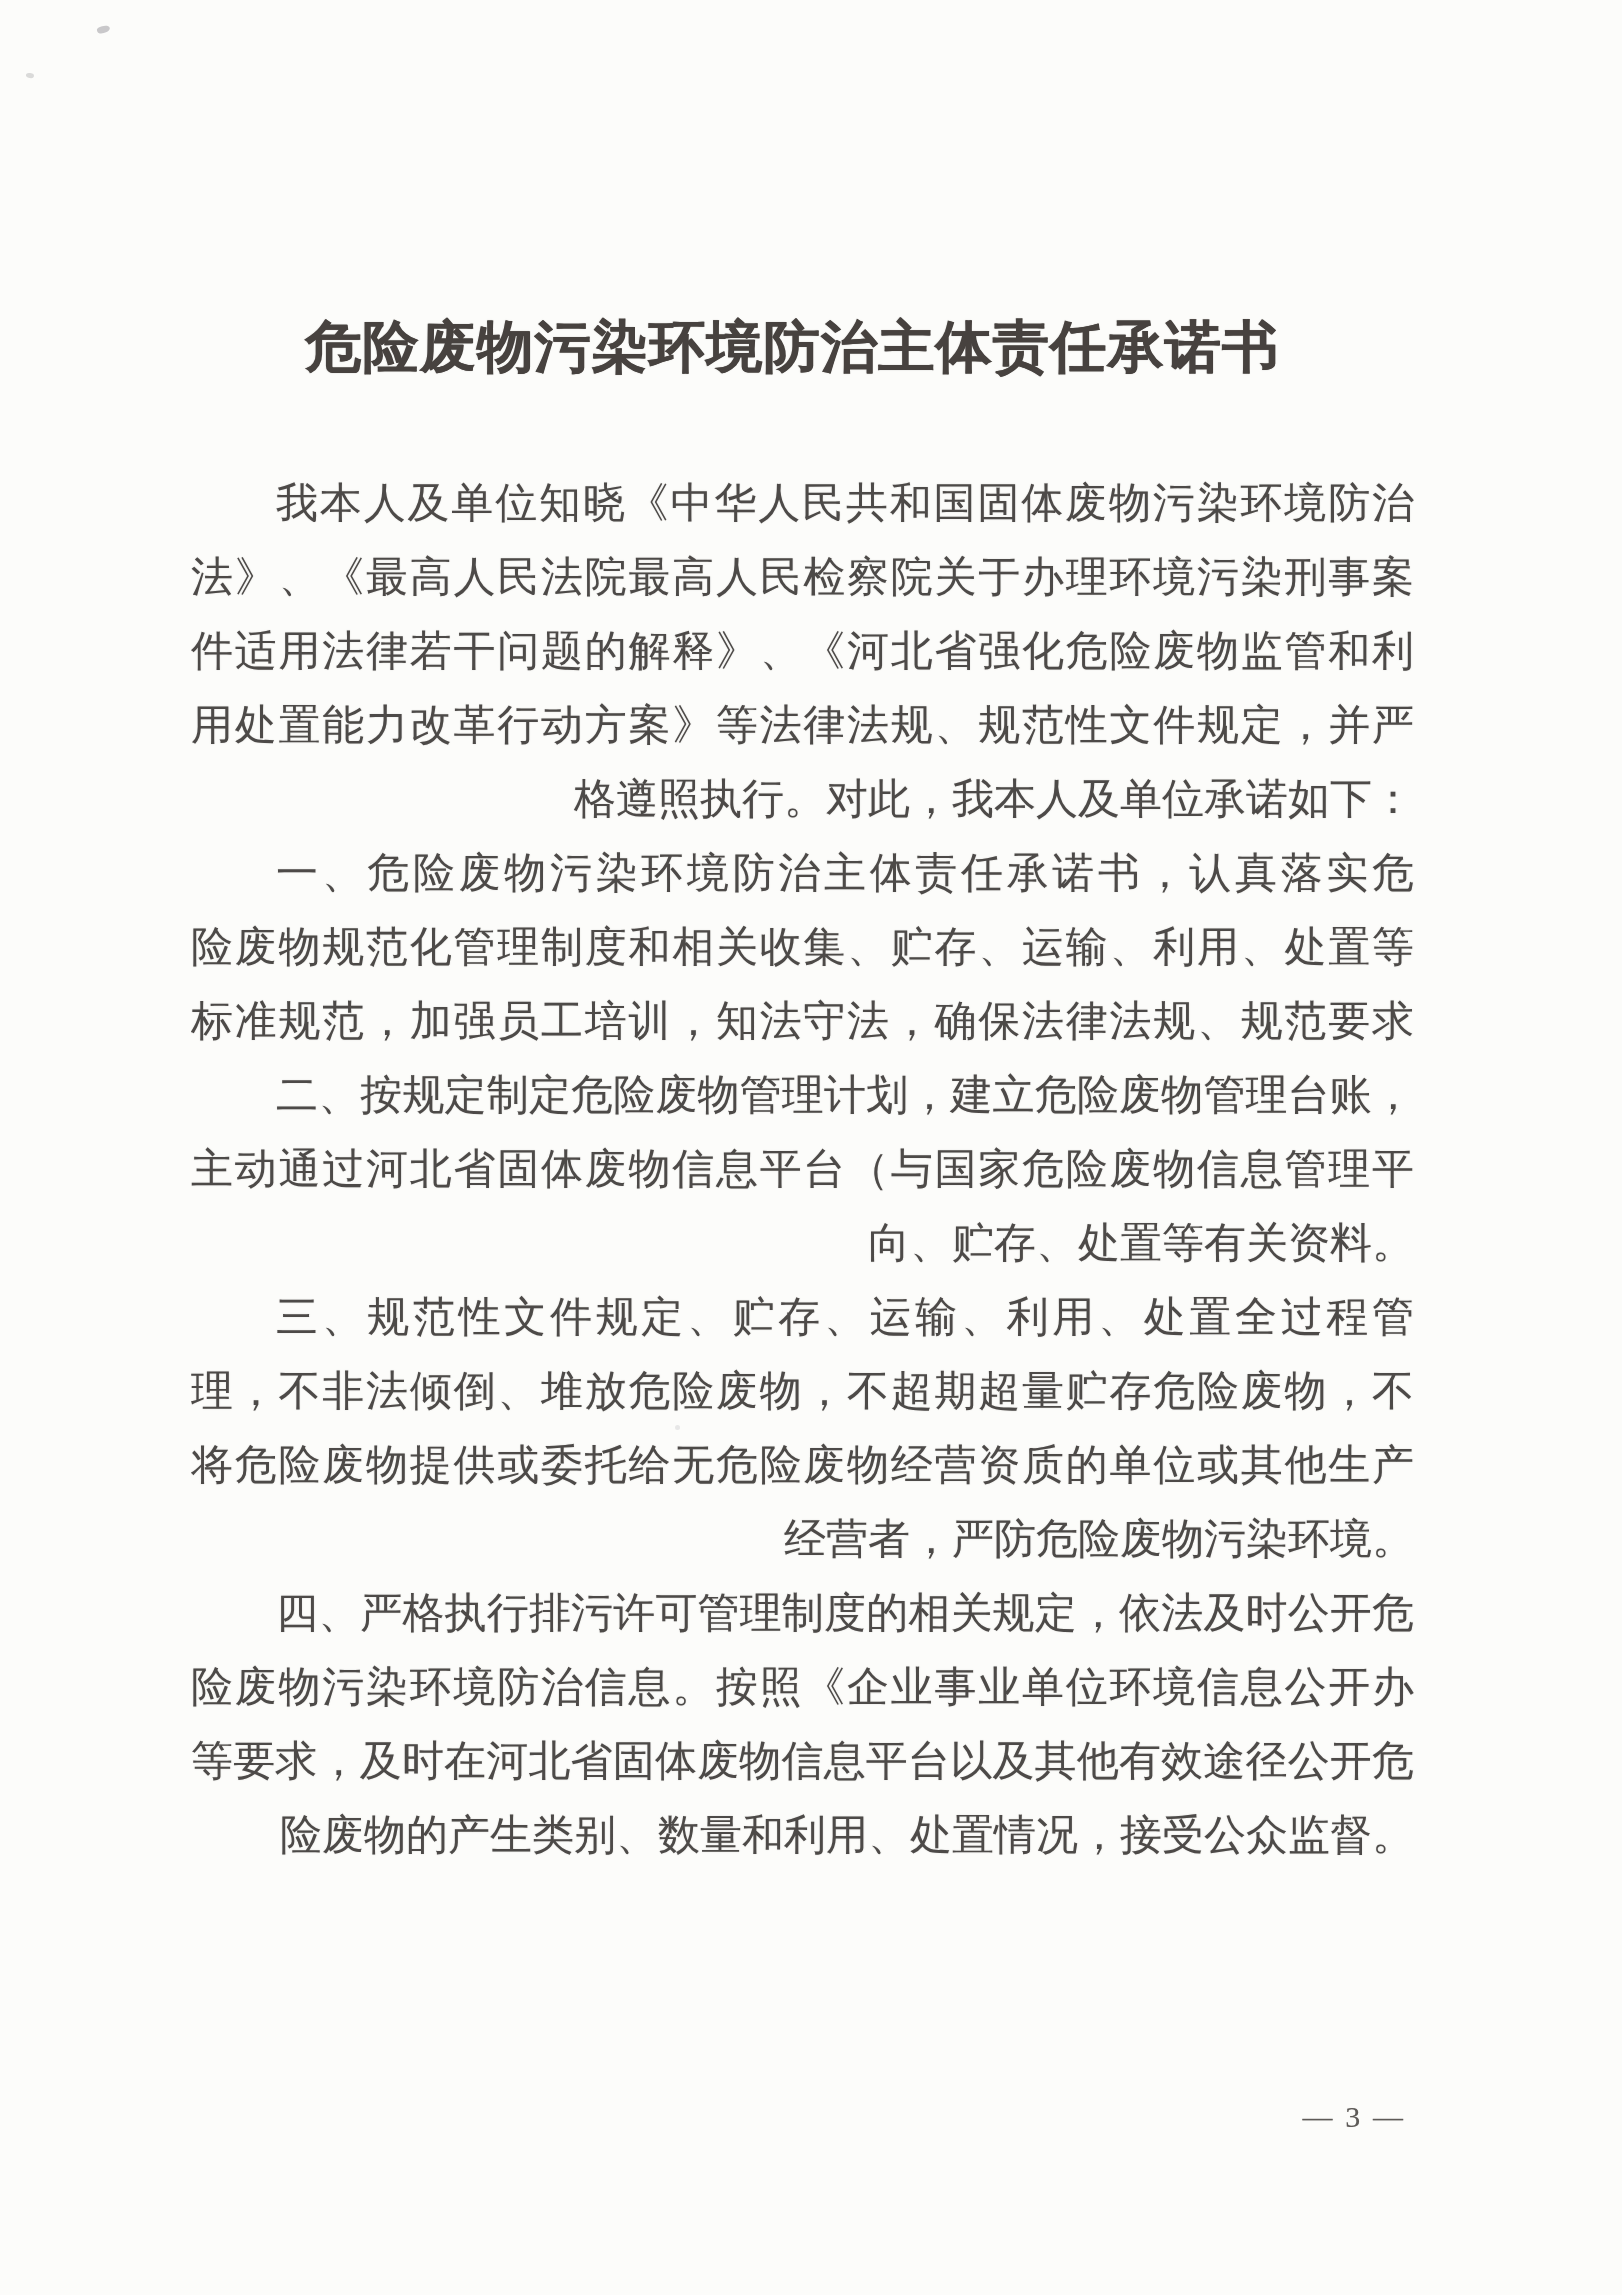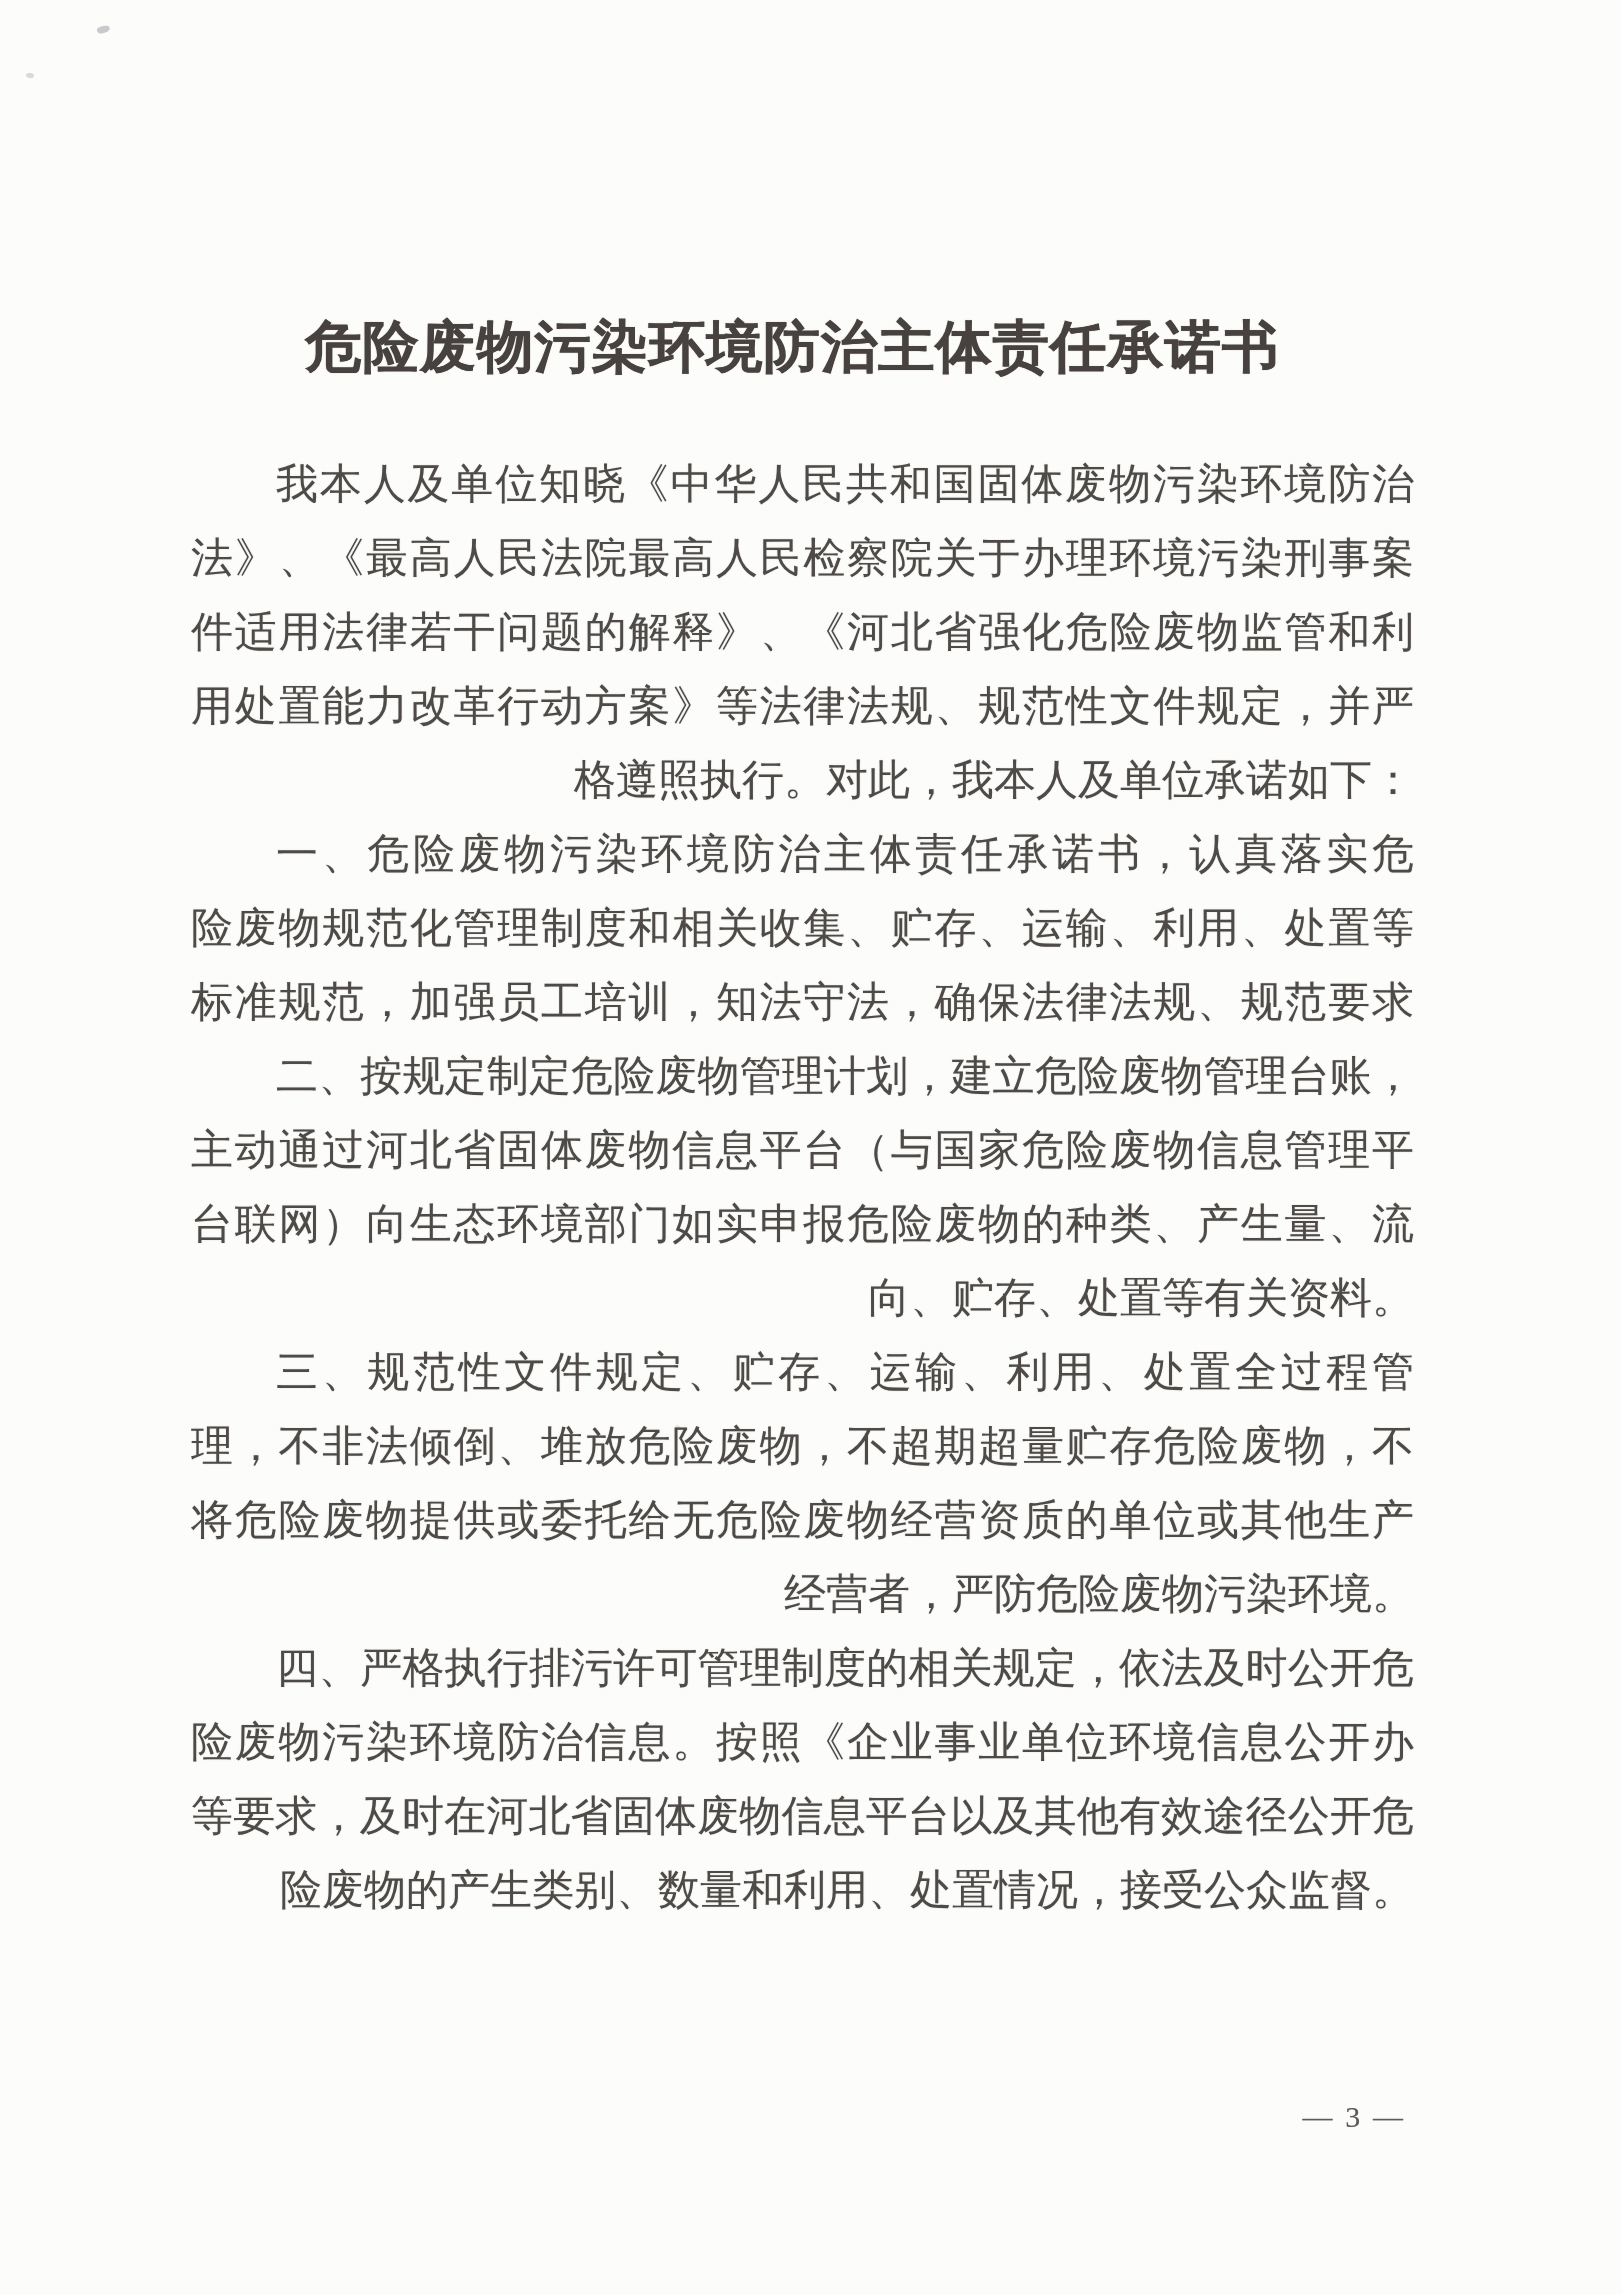--- a/index.html
+++ b/index.html
@@ -24,21 +24,21 @@
     text-align: center;
     font-family: "Liberation Sans", sans-serif;
     font-size: 56px;
     font-weight: bold;
     letter-spacing: 1.3px;
     color: #47423f;
     text-shadow: 0.7px 0 0 #47423f, 0 0 1.3px rgba(70, 64, 60, 0.35);
   }
   .doc-body {
     position: absolute;
-    top: 447px;
+    top: 466px;
     left: 191px;
     width: 1223px;
     font-size: 42px;
     color: #4d4a48;
     text-shadow: 0 0 1.3px rgba(95, 92, 88, 0.30);
   }
   .para { margin: 0; }
   .line {
     height: 74px;
     line-height: 74px;
@@ -101,21 +101,20 @@
 
     <div class="para">
       <div class="line indent fill">一、危险废物污染环境防治主体责任承诺书，认真落实危</div>
       <div class="line fill">险废物规范化管理制度和相关收集、贮存、运输、利用、处置等</div>
       <div class="line fill">标准规范，加强员工培训，知法守法，确保法律法规、规范要求</div>
     </div>
 
     <div class="para">
       <div class="line indent fill">二、按规定制定危险废物管理计划，建立危险废物管理台账，</div>
       <div class="line fill">主动通过河北省固体废物信息平台（与国家危险废物信息管理平</div>
-      <div class="line fill">台联网）向生态环境部门如实申报危险废物的种类、产生量、流</div>
       <div class="line">向、贮存、处置等有关资料。</div>
     </div>
 
     <div class="para">
       <div class="line indent fill">三、规范性文件规定、贮存、运输、利用、处置全过程管</div>
       <div class="line fill">理，不非法倾倒、堆放危险废物，不超期超量贮存危险废物，不</div>
       <div class="line fill">将危险废物提供或委托给无危险废物经营资质的单位或其他生产</div>
       <div class="line">经营者，严防危险废物污染环境。</div>
     </div>
 

